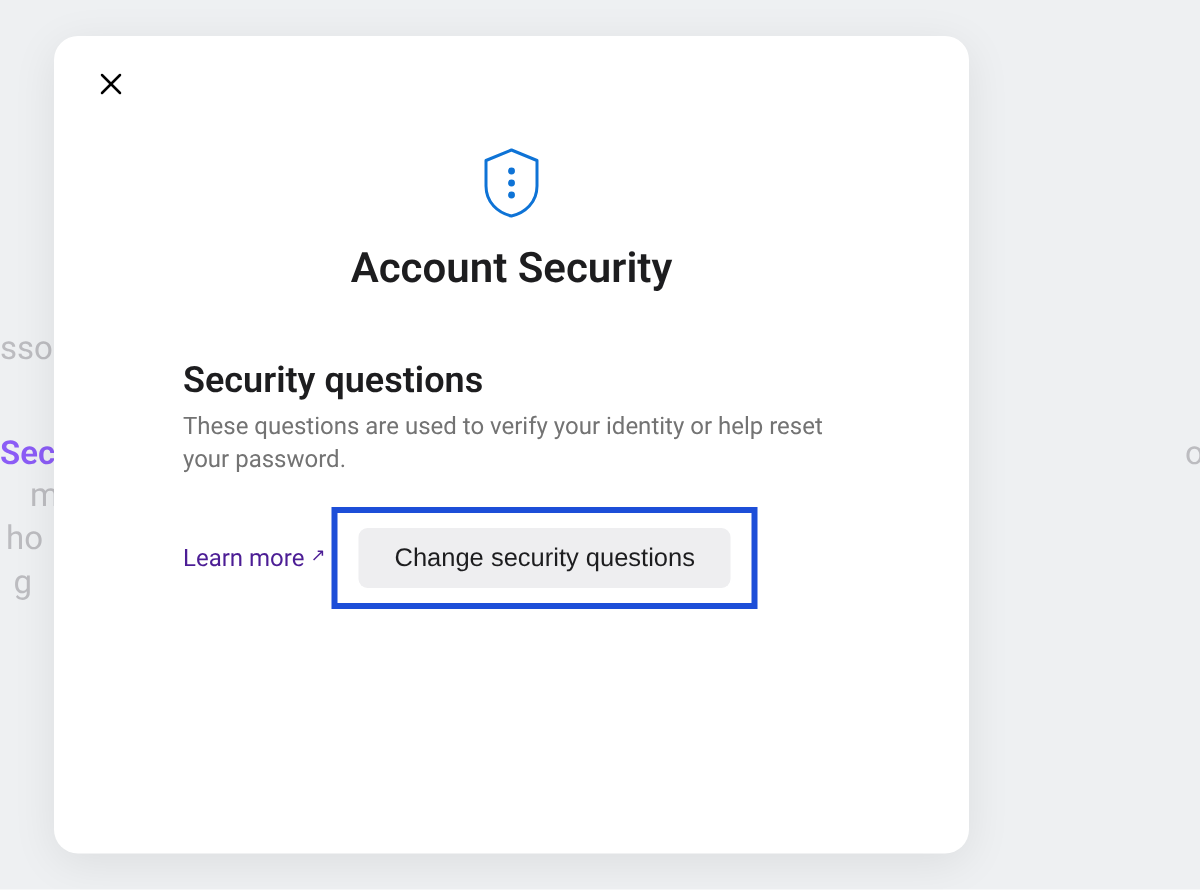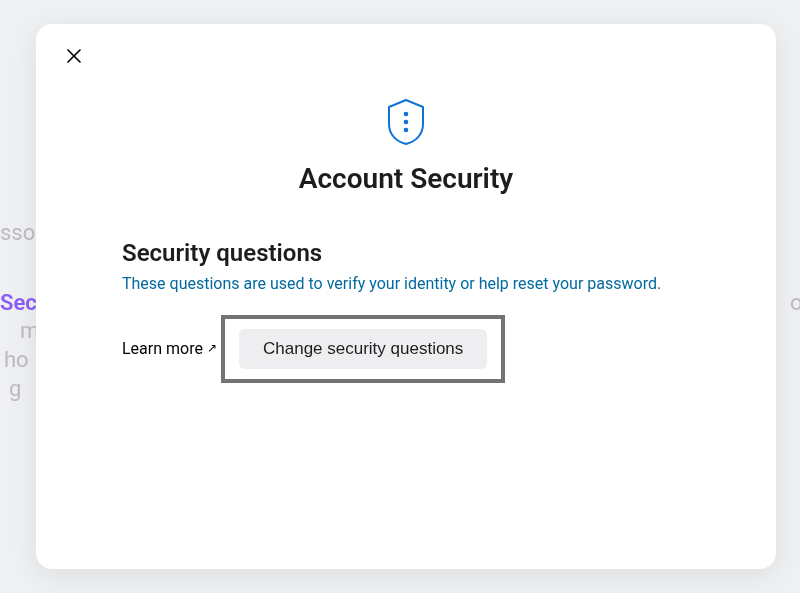--- a/index.html
+++ b/index.html
@@ -30,21 +30,21 @@
       font-size: 22px;
       line-height: 1;
       white-space: nowrap;
     }
 
     
     .modal {
       position: absolute;
       top: 24px;
       left: 36px;
-      width: 740px;
+      width: 610px;
       height: 545px;
       background: #ffffff;
       border-radius: 16px;
       box-shadow: 0 6px 30px rgba(0,0,0,0.08);
       overflow: hidden;
     }
 
     
     .close-btn {
       position: absolute;
@@ -99,48 +99,48 @@
     .section {
       margin: 44px 86px 0 86px;
     }
     .section h2 {
       font-size: 24px;
       font-weight: 600;
       margin: 0 0 6px 0;
     }
     .section p.desc {
       font-size: 16px;
-      color: #0369a1;
+      color: #737373;
       margin: 0 0 4px 0;
       line-height: 1.4;
     }
     .learn-more {
       display: inline-flex;
       align-items: center;
       gap: 4px;
-      color: #000000;
+      color: #4c1d95;
       font-size: 16px;
       font-weight: 400;
       text-decoration: none;
       cursor: pointer;
       border: none;
       background: none;
       padding: 0;
     }
     .learn-more .arrow {
       font-size: 12px;
       line-height: 1;
       transform: translateY(-1px);
     }
 
     
     .highlight-box {
       margin-top: 16px;
       padding: 10px 14px;
-      border: 4px solid #737373;
+      border: 4px solid #1d4ed8;
       display: inline-block;
     }
     .change-btn {
       background: #eeeef0;
       border: none;
       border-radius: 6px;
       padding: 10px 24px;
       font-size: 17px;
       color: #1d1d1f;
       cursor: pointer;

